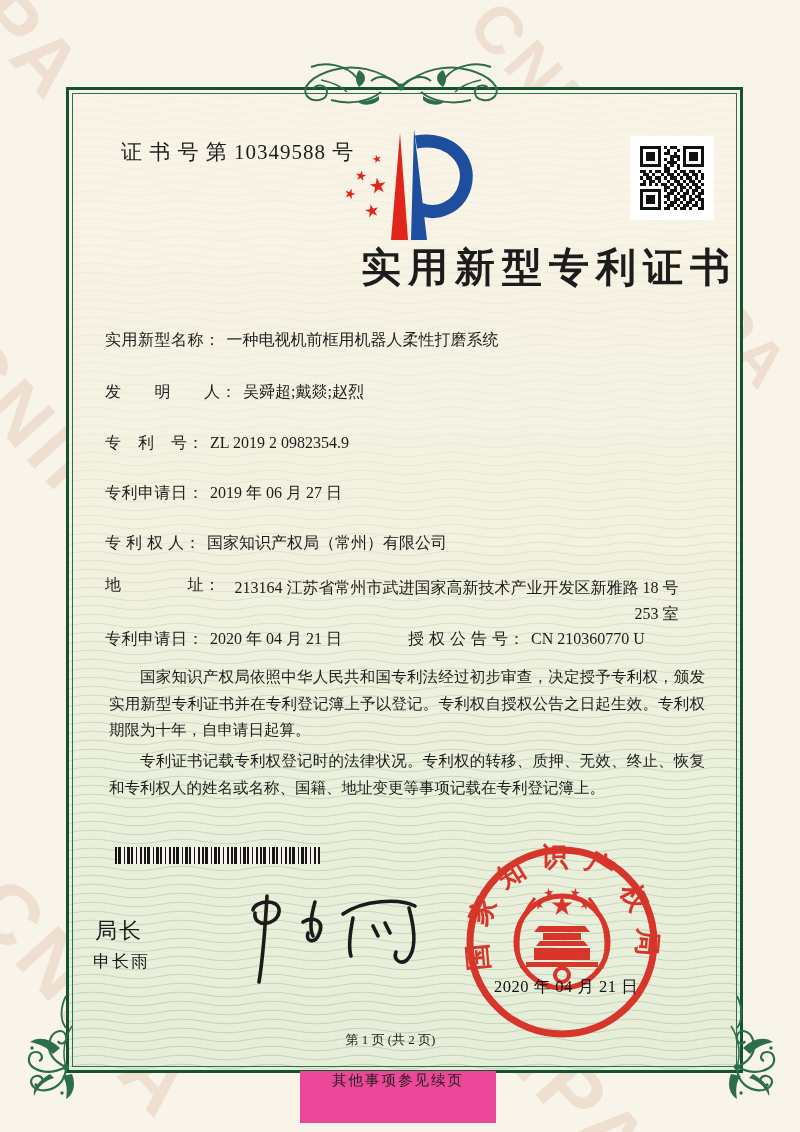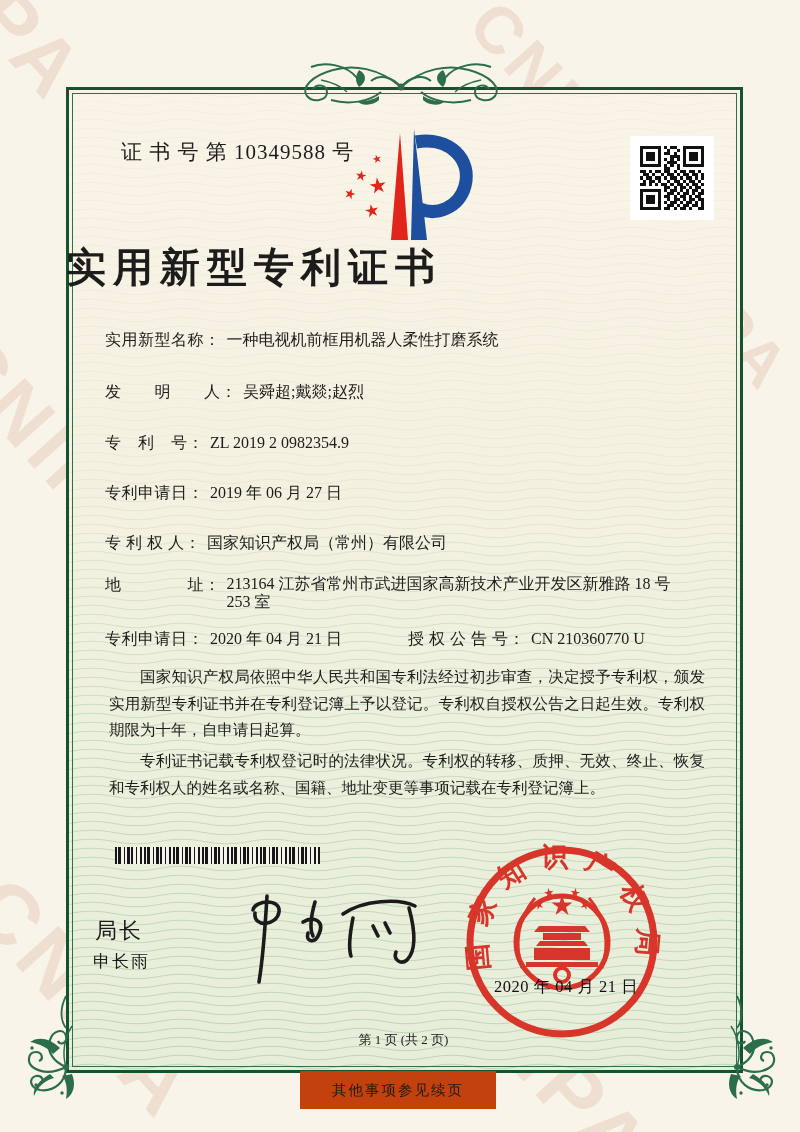--- a/index.html
+++ b/index.html
@@ -18,41 +18,41 @@
          -webkit-mask-image:linear-gradient(180deg,rgba(0,0,0,.10) 0%,rgba(0,0,0,.18) 35%,rgba(0,0,0,.75) 68%,rgba(0,0,0,.9) 100%);
          mask-image:linear-gradient(180deg,rgba(0,0,0,.10) 0%,rgba(0,0,0,.18) 35%,rgba(0,0,0,.75) 68%,rgba(0,0,0,.9) 100%);}
   .orn{position:absolute;z-index:3;pointer-events:none;}
   
   .content{position:absolute;inset:0;z-index:4;}
   .cert-no{position:absolute;left:121px;top:138px;font-size:21px;letter-spacing:1px;}
   .logo{position:absolute;left:328px;top:126px;}
   .qr{position:absolute;left:630px;top:136px;width:84px;height:84px;background:#fff;
       display:flex;align-items:center;justify-content:center;}
   .qr svg{width:64px;height:64px;}
-  .title{position:absolute;left:66px;top:240px;width:671px;text-align:left;
+  .title{position:absolute;left:66px;top:240px;width:671px;text-align:right;
          font-size:40px;font-weight:700;letter-spacing:7px;}
   .fields{position:absolute;left:105px;top:330px;width:610px;font-size:16px;}
   .frow{position:absolute;left:0;white-space:nowrap;}
   .frow .lab{letter-spacing:.5px;}
   .frow .val{margin-left:6px;}
   .frow.wrap{white-space:normal;}
-  .frow.wrap .val{display:inline-block;vertical-align:top;width:452px;line-height:18px;margin-left:6px;}
+  .frow.wrap .val{display:inline-block;vertical-align:top;width:452px;line-height:26px;margin-left:6px;text-align:right;}
   .grant2{position:absolute;left:303px;top:0;}
   .paras{position:absolute;left:105px;top:660px;width:604px;font-size:15.5px;line-height:1.72;}
   .paras p{margin:4px;text-indent:2em;text-align:justify;}
   .barcode{position:absolute;left:115px;top:847px;width:205px;height:17px;
     background:repeating-linear-gradient(90deg,#161616 0 2px,#f6f4ea 2px 3px,#161616 3px 6px,#f6f4ea 6px 9px,#161616 9px 10px,#f6f4ea 10px 12px,#161616 12px 15px,#f6f4ea 15px 16px,#161616 16px 18px,#f6f4ea 18px 21px,#161616 21px 22px,#f6f4ea 22px 25px,#161616 25px 27px,#f6f4ea 27px 29px);}
   .officer-title{position:absolute;left:95px;top:916px;font-size:22px;letter-spacing:2px;}
   .officer-name{position:absolute;left:93px;top:950px;font-size:17px;letter-spacing:2px;}
   .sig{position:absolute;left:225px;top:888px;}
   .seal{position:absolute;left:462px;top:842px;opacity:.93;}
   .seal-date{position:absolute;left:494px;top:976px;font-size:16.5px;color:#101010;z-index:5;letter-spacing:.5px;}
-  .page-no{position:absolute;left:68px;top:1031px;width:671px;text-align:center;font-size:13px;}
-  .cont-box{position:absolute;left:300px;top:1071px;width:196px;height:38px;background:#c2410c;
-            display:flex;align-items:center;justify-content:center;z-index:4;}
+  .page-no{position:absolute;left:55px;top:1031px;width:671px;text-align:center;font-size:13px;}
+  .cont-box{position:absolute;left:300px;top:1071px;width:196px;height:52px;background:#ec4899;
+            display:flex;align-items:flex-start;justify-content:center;z-index:4;}
   .cont-box span{font-size:14.5px;letter-spacing:2px;}
 </style>
 </head>
 <body>
 
 <div class="page">
 
   <span class="wm" style="left:-160px;top:-60px;font-size:80px;">CNIPA</span>
   <span class="wm" style="left:445px;top:58px;font-size:66px;">CNIPA</span>
   <span class="wm" style="left:595px;top:262px;font-size:64px;">CNIPA</span>

